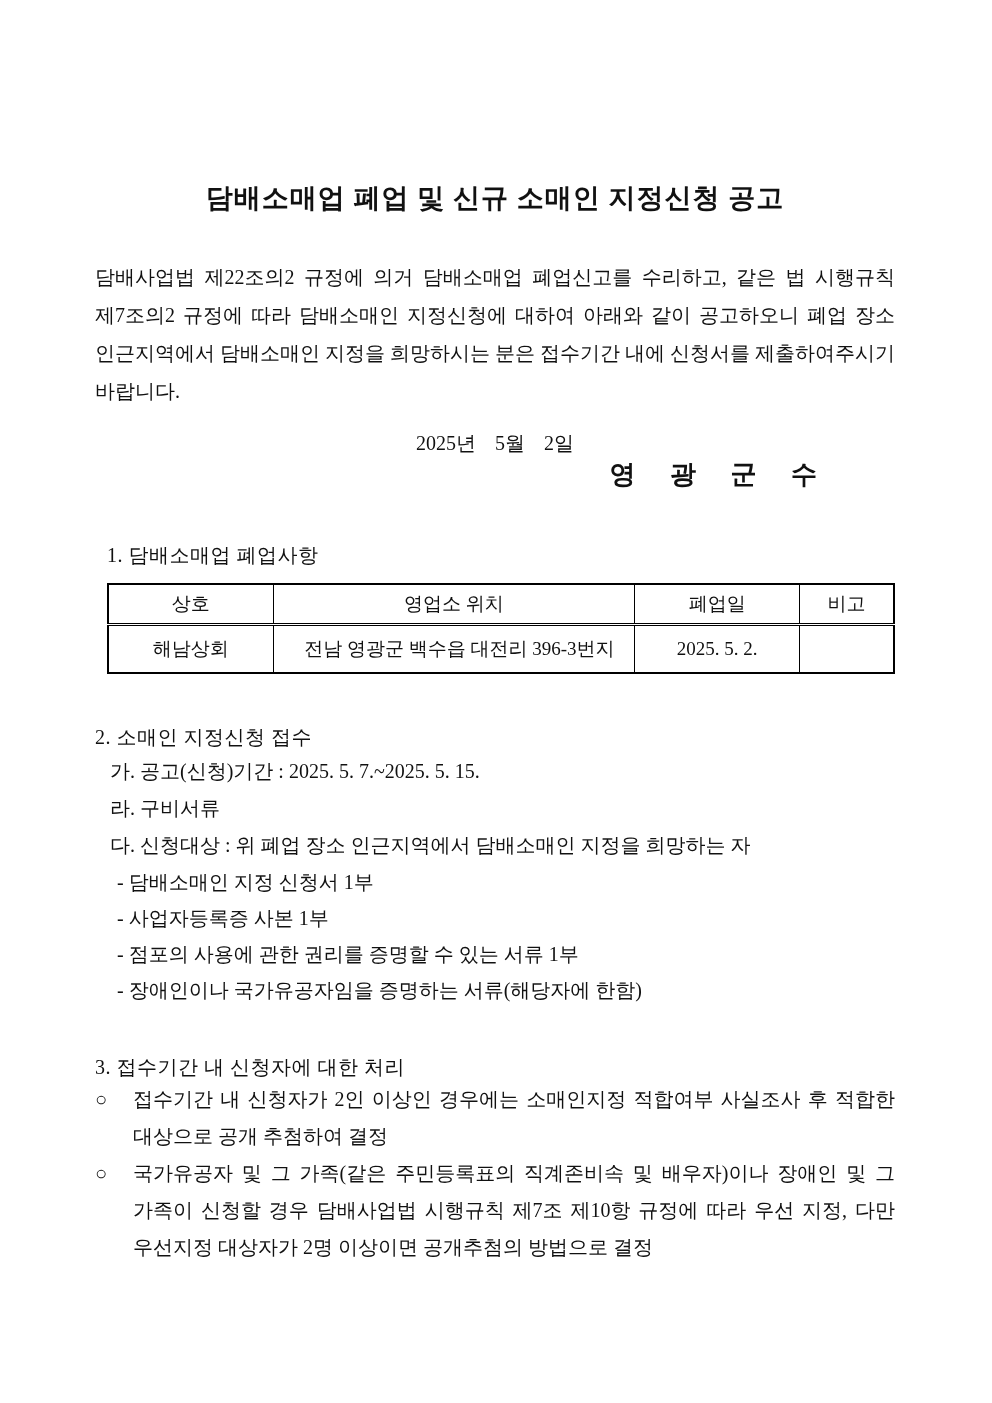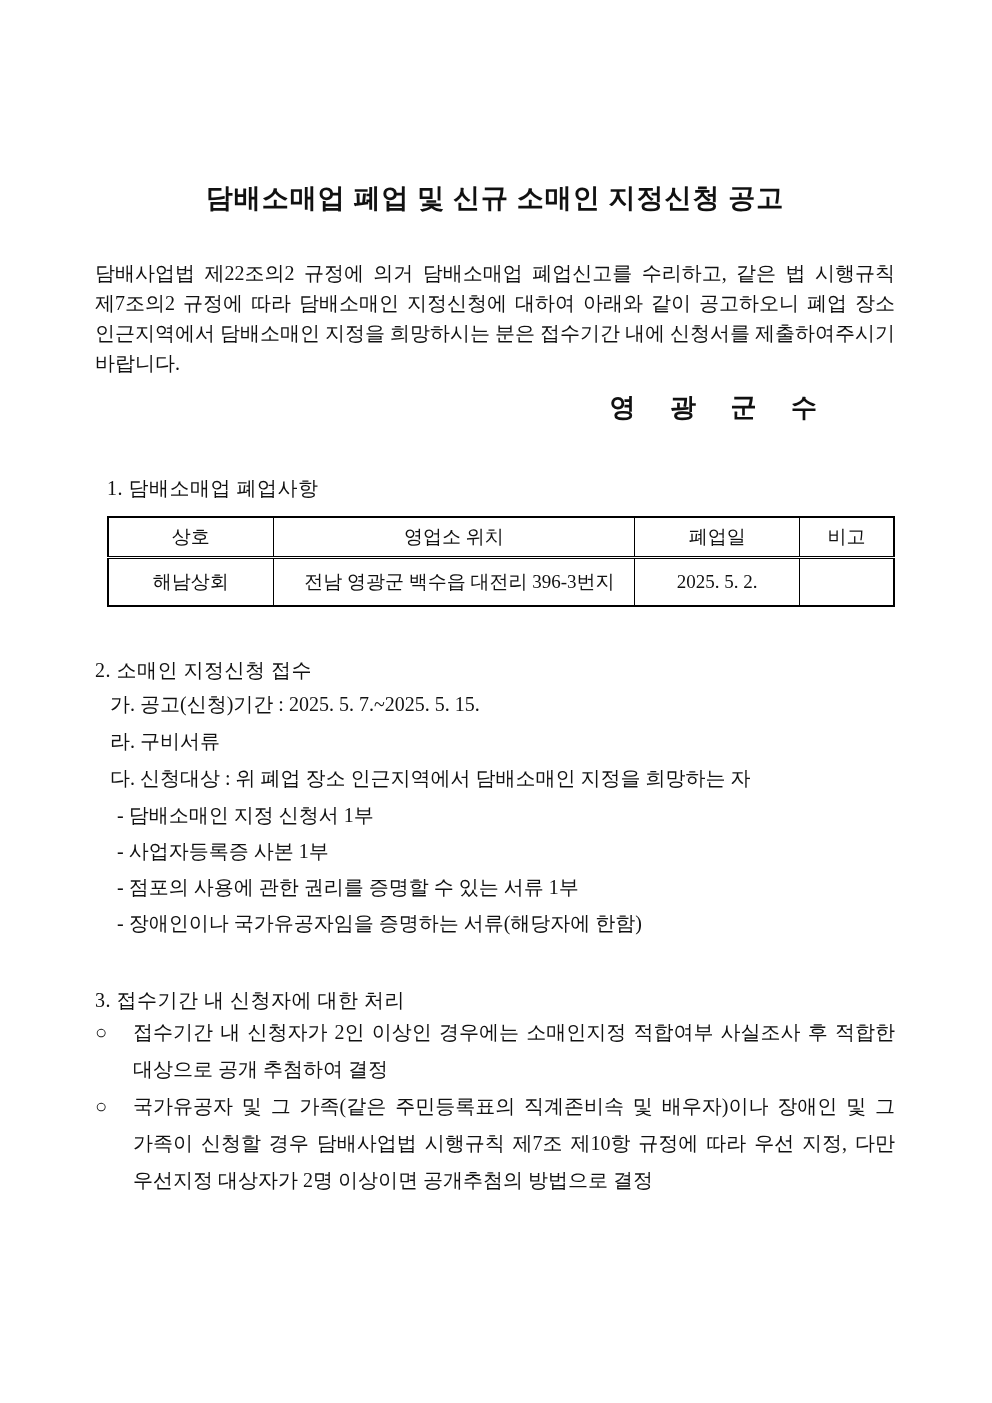--- a/index.html
+++ b/index.html
@@ -19,34 +19,34 @@
     margin-top: 32px;
     text-align: center;
     font-size: 27px;
     font-weight: bold;
     letter-spacing: 1px;
   }
 
   .intro {
     margin-top: 42px;
     font-size: 20px;
-    line-height: 30px;
+    line-height: 38px;
     text-align: justify;
     word-break: keep-all;
   }
 
   .date-line {
     margin-top: 20px;
     text-align: center;
     font-size: 20px;
     word-spacing: 14px;
   }
 
   .signature {
-    margin-top: 12px;
+    margin-top: 0;
     text-align: right;
     padding-right: 68px;
     font-size: 26px;
     font-weight: bold;
     letter-spacing: 10px;
     word-spacing: 8px;
   }
 
   .sec-heading { font-size: 20px; letter-spacing: 0.5px; }
   .sec1 { margin-top: 50px; margin-left: 12px; }
@@ -109,20 +109,21 @@
 </head>
 <body>
 
 <div class="page">
 
 
   <div class="doc-title">담배소매업 폐업 및 신규 소매인 지정신청 공고</div>
 
   <p class="intro">담배사업법 제22조의2 규정에 의거 담배소매업 폐업신고를 수리하고, 같은 법 시행규칙 제7조의2 규정에 따라 담배소매인 지정신청에 대하여 아래와 같이 공고하오니 폐업 장소 인근지역에서 담배소매인 지정을 희망하시는 분은 접수기간 내에 신청서를 제출하여주시기 바랍니다.</p>
 
+  <div class="date-line">2025년 5월 2일</div>
 
   <div class="signature">영 광 군 수</div>
 
   <div class="sec1">
     <div class="sec-heading">1. 담배소매업 폐업사항</div>
 
     <table class="closure-table">
       <colgroup>
         <col class="col-name">
           <col class="col-loc">

